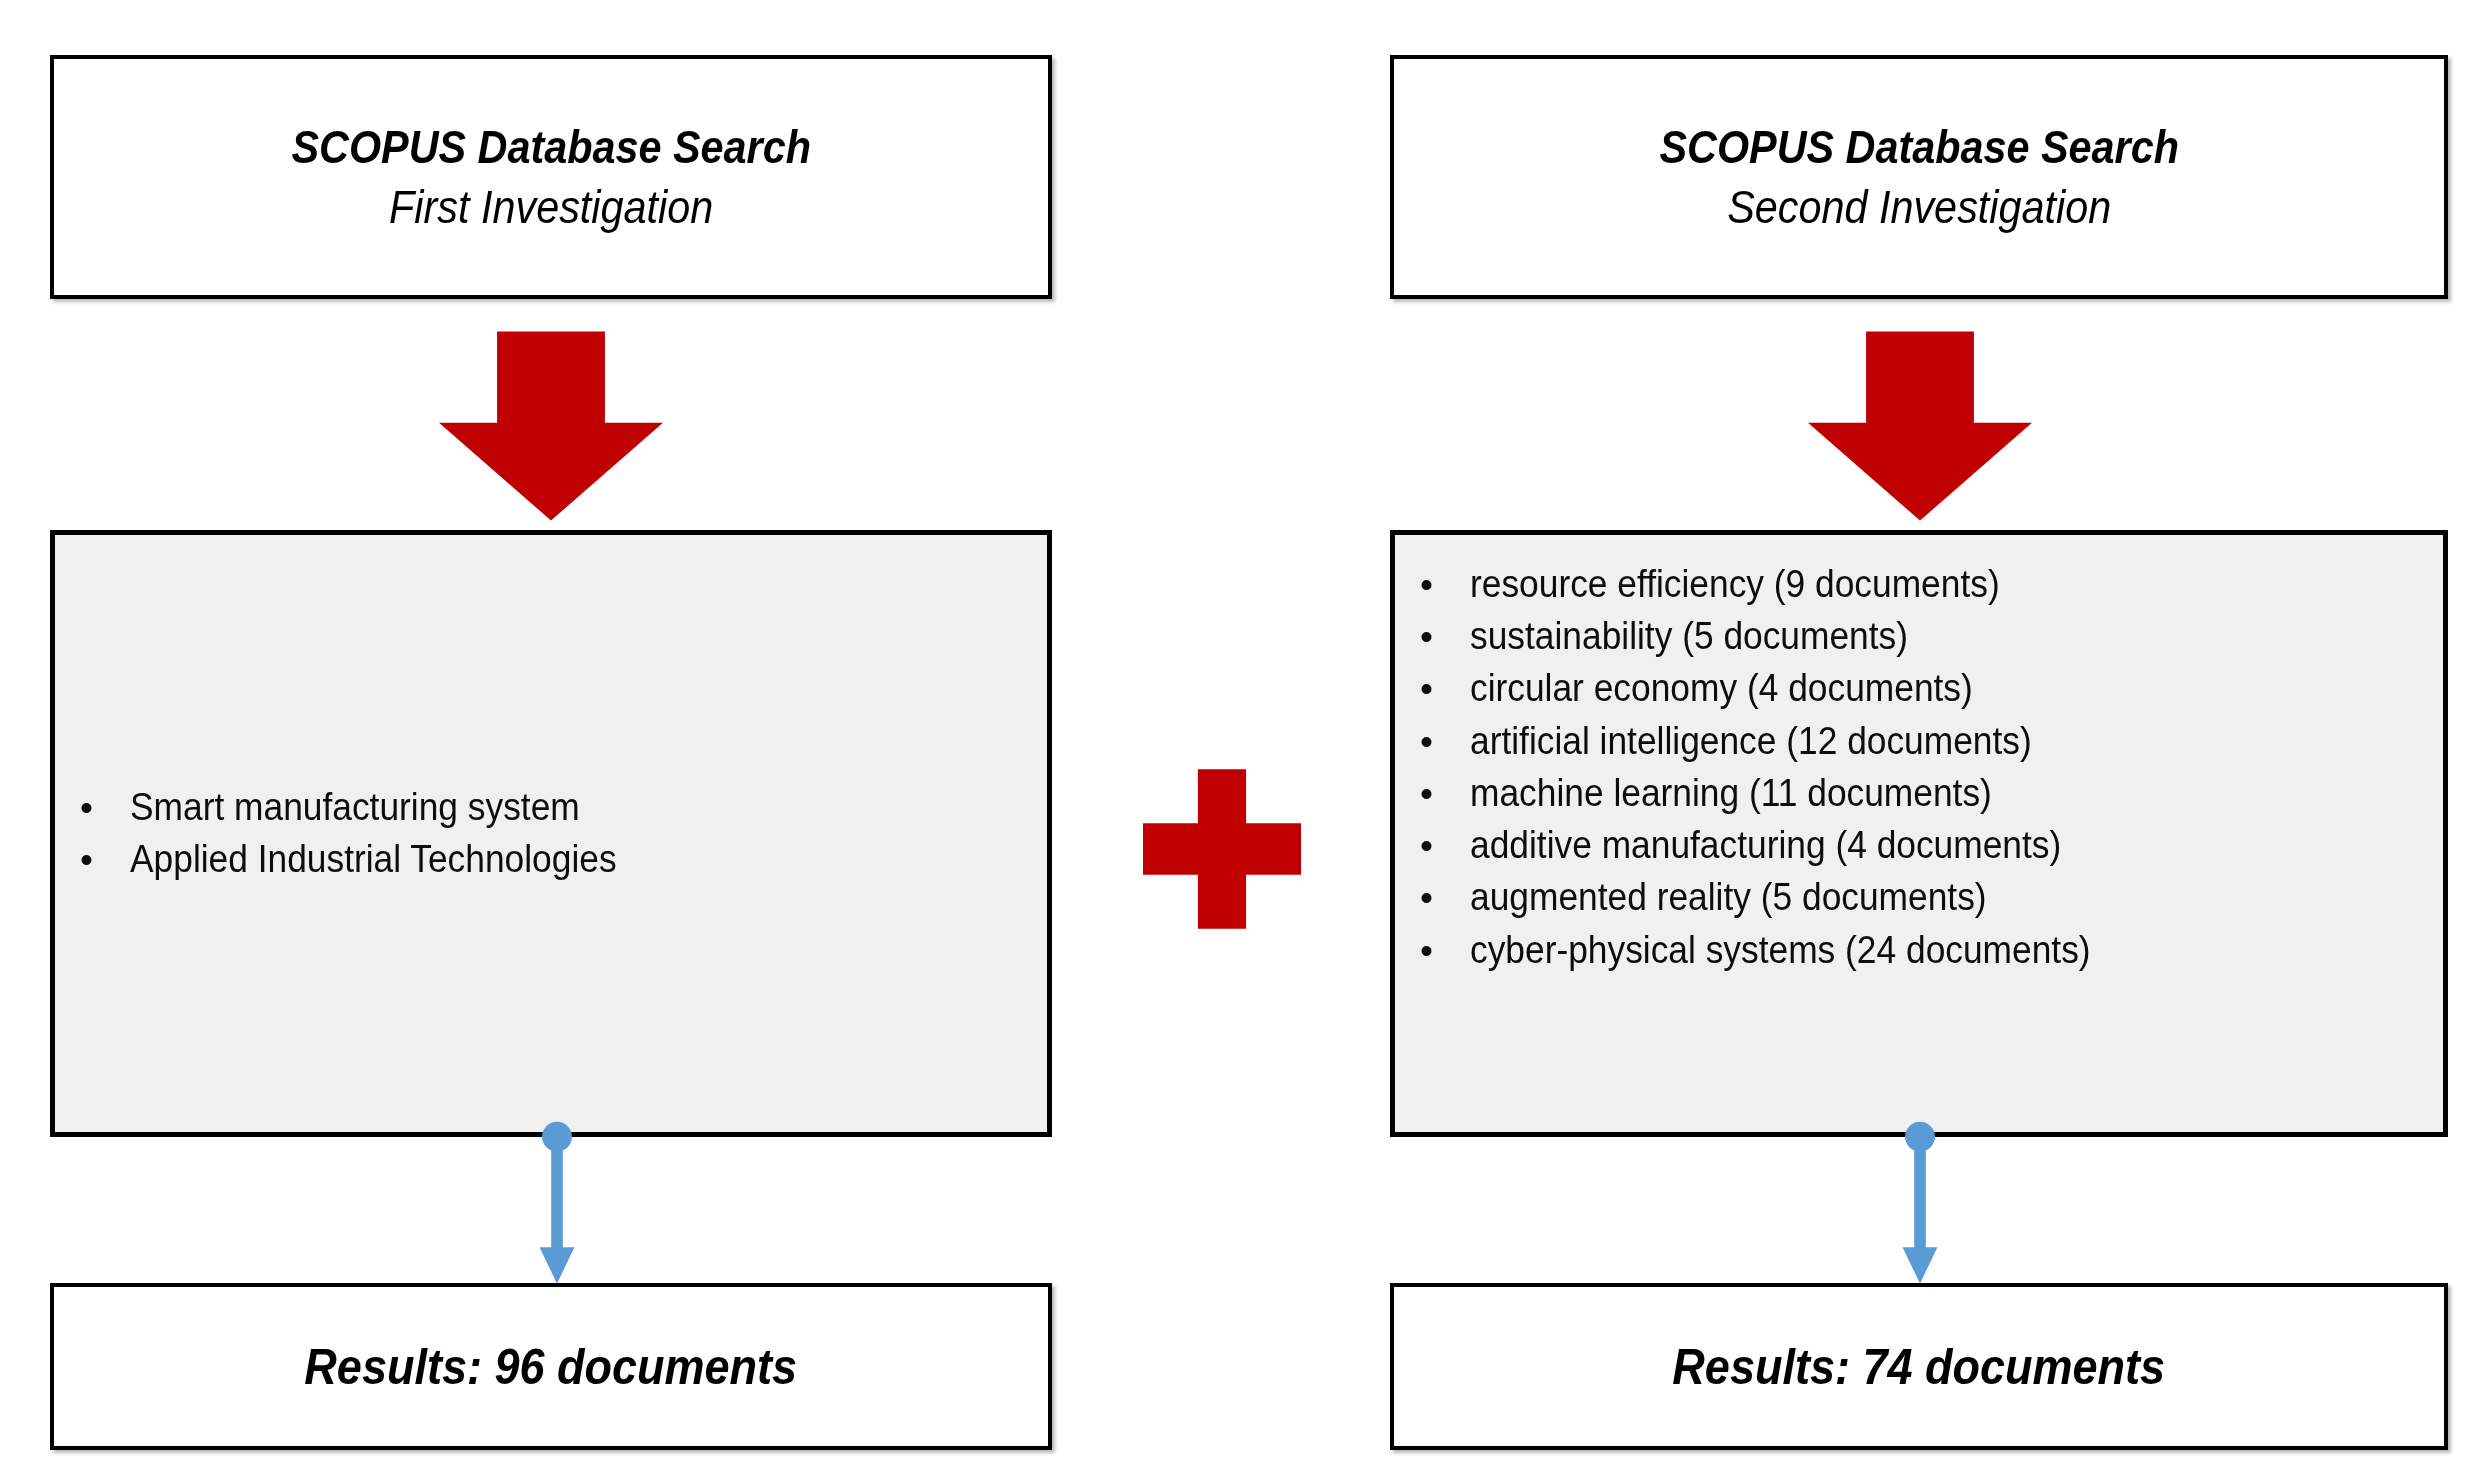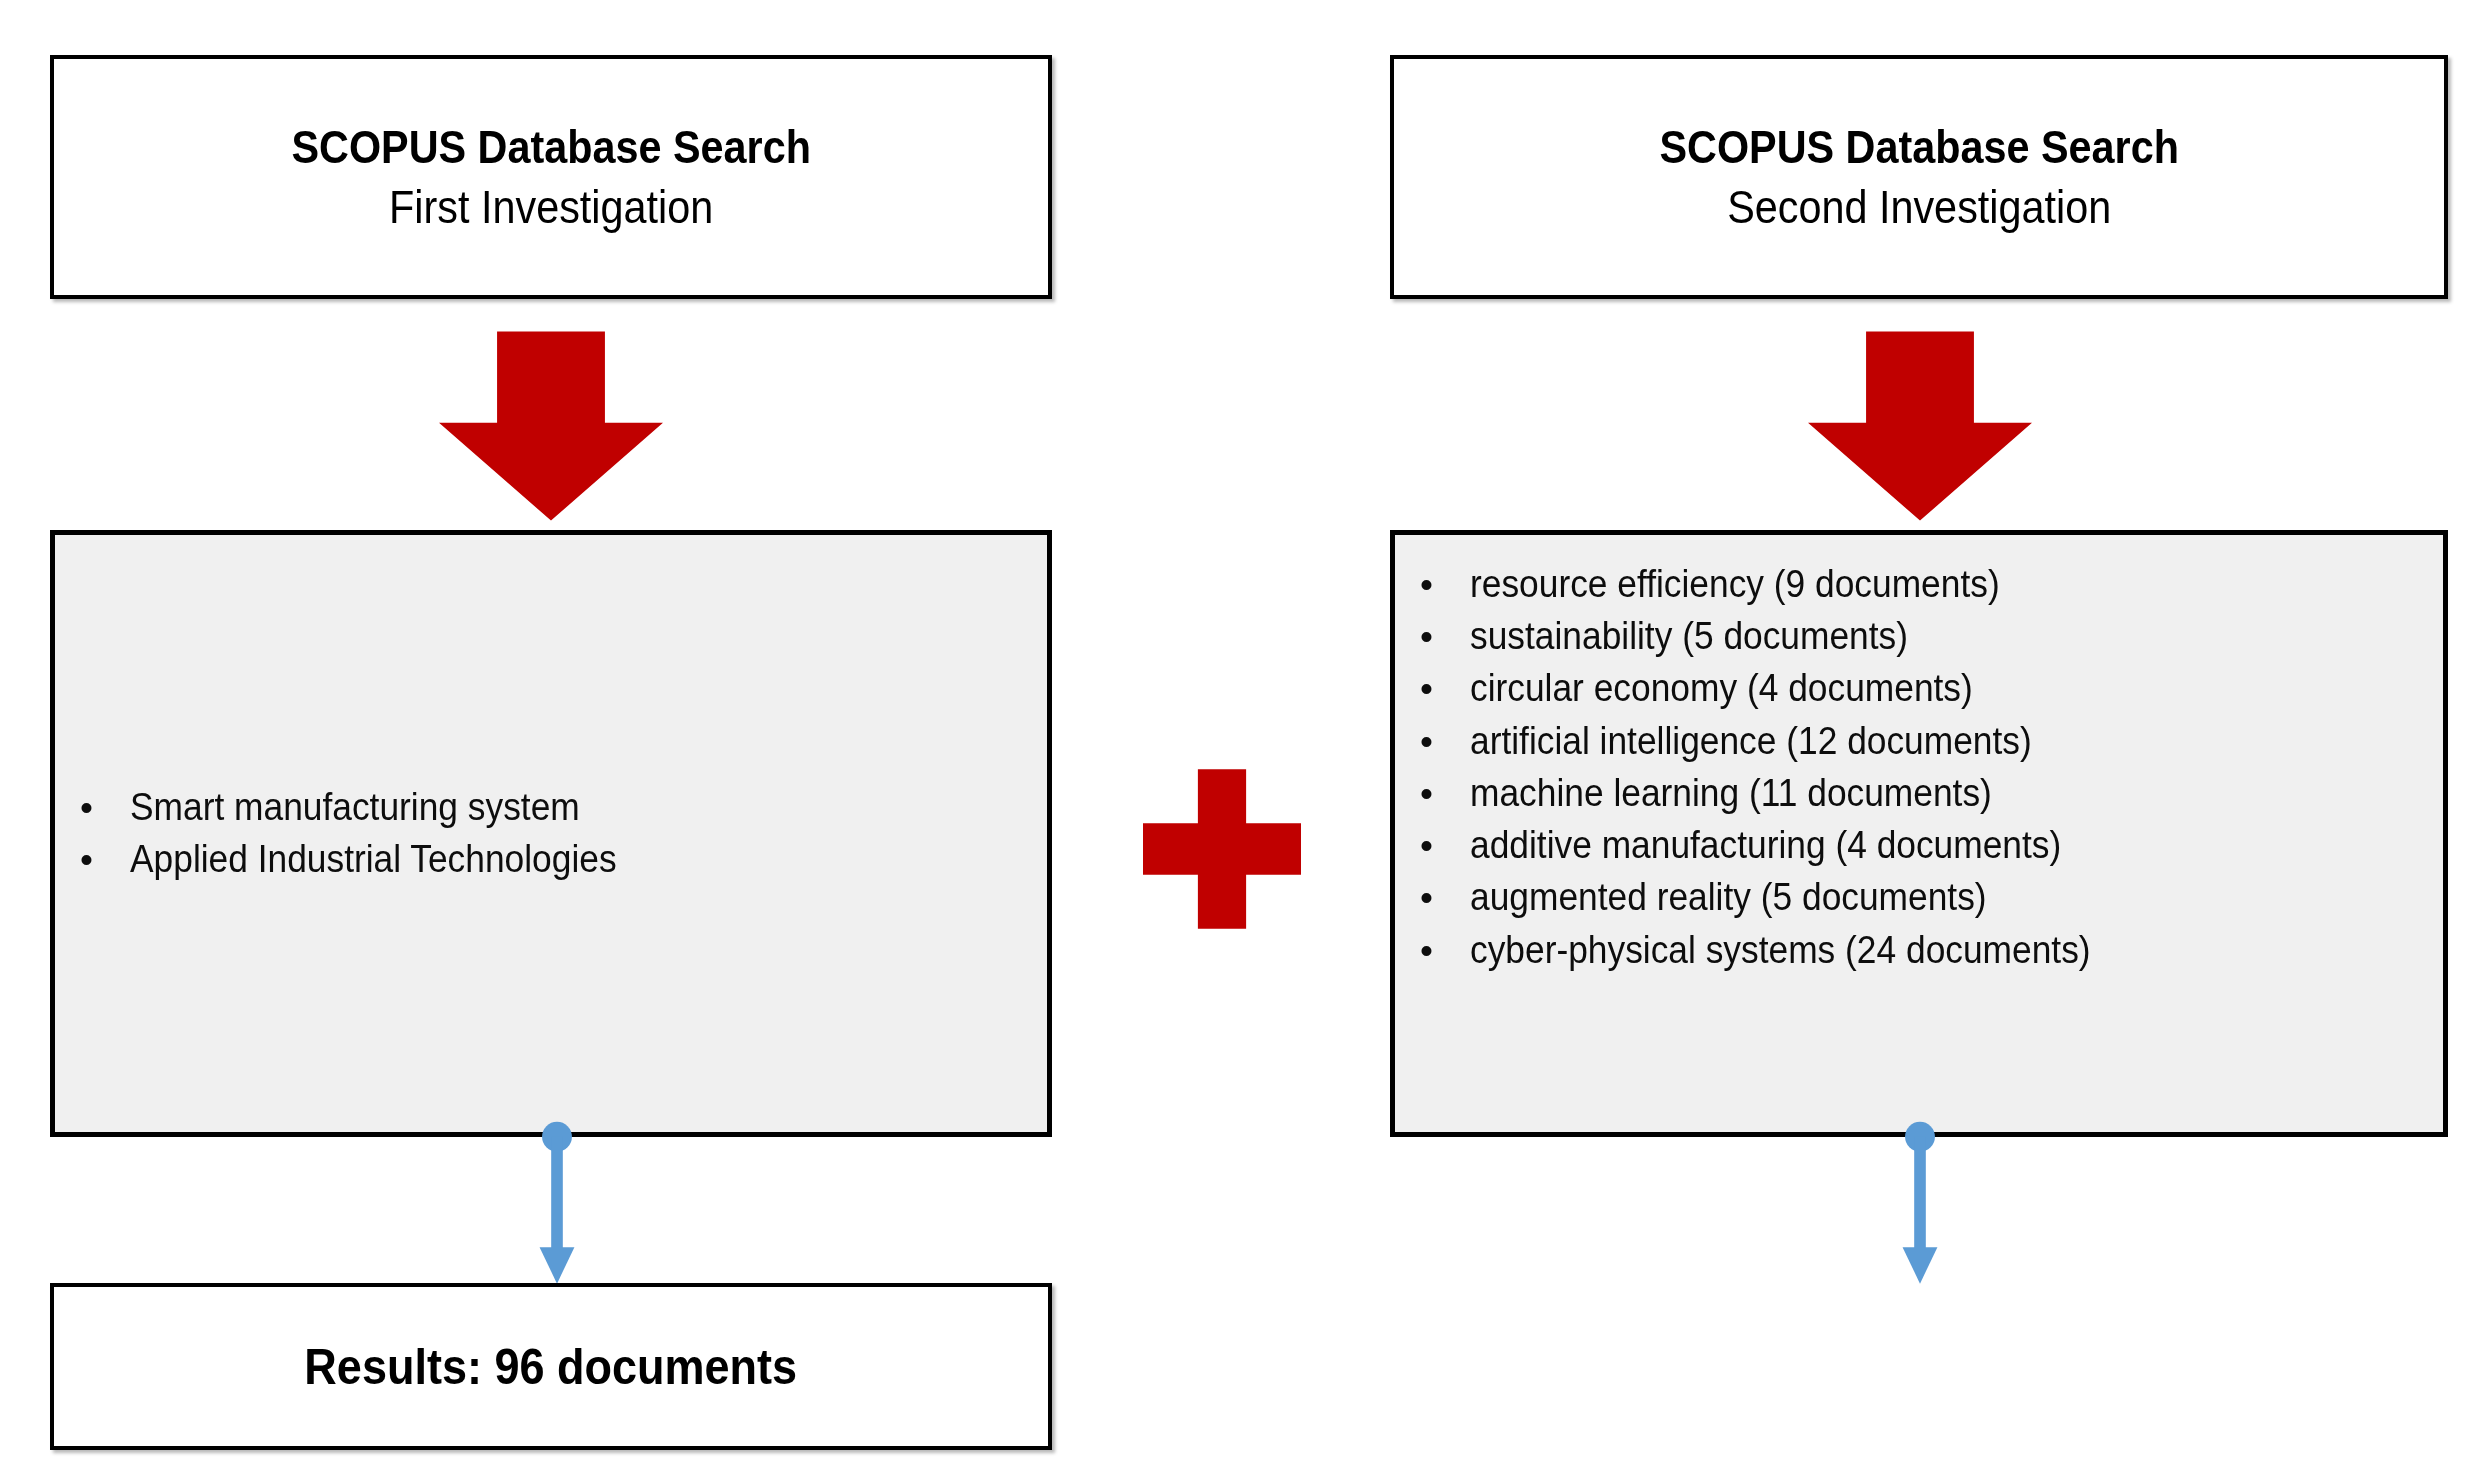--- a/index.html
+++ b/index.html
@@ -22,20 +22,21 @@
 
   
   .node {
     position: absolute;
     box-sizing: border-box;
     background: #ffffff;
     border: 4.2px solid #000000;
   }
   .node.shadowed {
     box-shadow: 2.5px 2.5px 3.3px rgba(0,0,0,0.28);
+    font-style: italic;
   }
   .node.gray {
     background: #F0F0F0;
     border-width: 5.8px;
   }
 
   
   .search-box {
     display: flex;
     flex-direction: column;
@@ -217,15 +218,18 @@
   </div>
 
   <div class="blue-connector" style="left:1900px; top:1121px; width:40px; height:166px;">
     <svg width="40" height="166" viewBox="0 0 48 200">
       <circle cx="24" cy="19" r="18" fill="#5B9BD5"></circle>
       <rect x="17" y="19" width="14" height="140" fill="#5B9BD5"></rect>
       <polygon points="24,196 3,152 45,152" fill="#5B9BD5"></polygon>
     </svg>
   </div>
 
+  <div class="node shadowed result-box" style="left:1390px; top:1283px; width:1058px; height:167px;">
+    <span class="result-text">Results: 74 documents</span>
+  </div>
 
 </div>
 
 
 </body></html>

